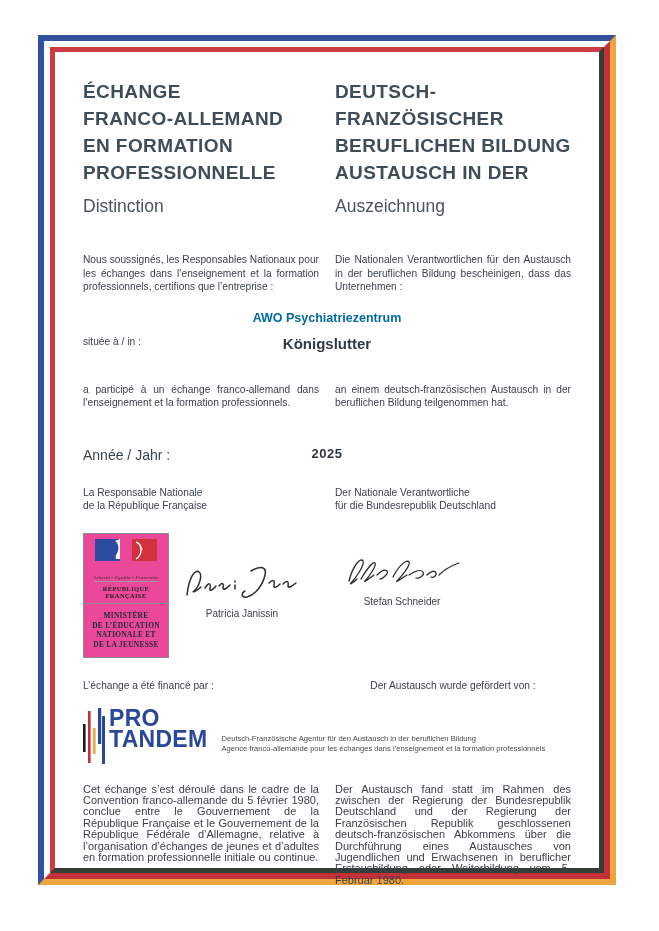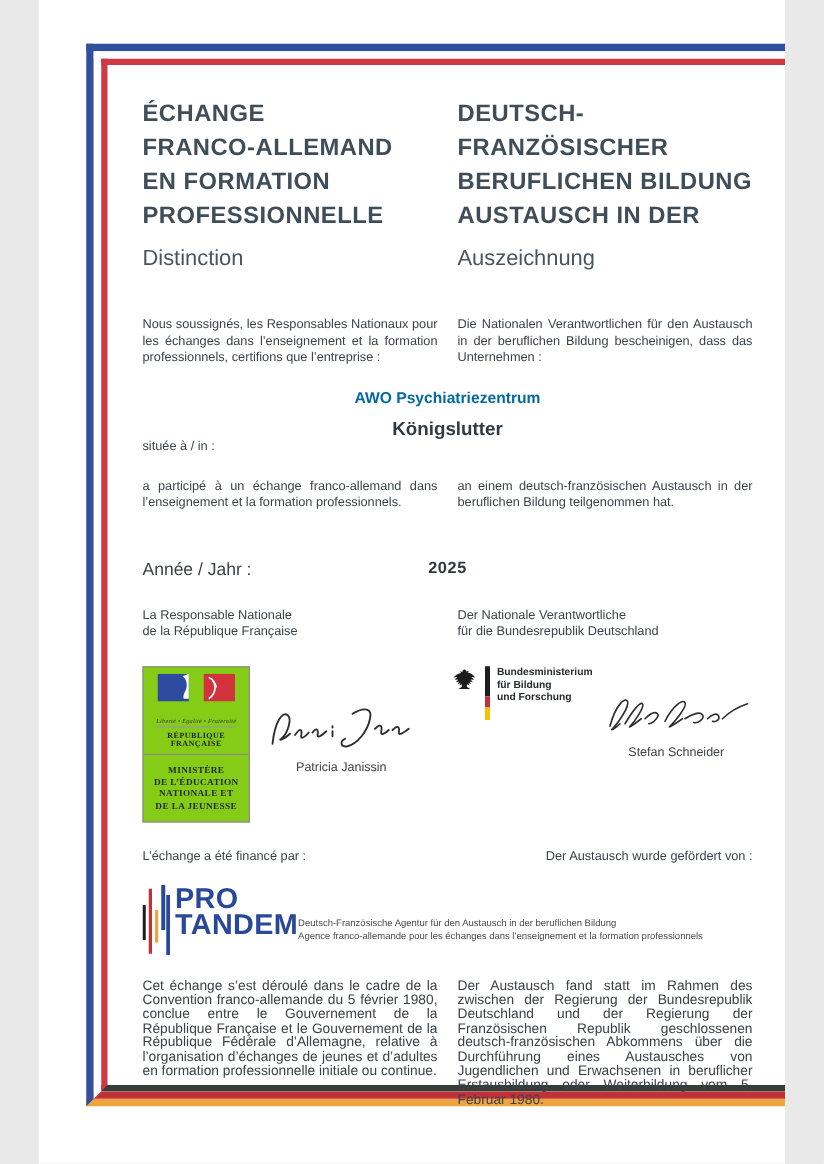--- a/index.html
+++ b/index.html
@@ -1,17 +1,17 @@
 <!DOCTYPE html>
 <html><head>
 <meta charset="utf-8">
 <style>
   html,body{margin:0;padding:0;background:#e9e9e9;}
   .page{
-    position:relative;width:597px;height:931px;background:#ffffff;
+    position:relative;width:659px;height:931px;background:#ffffff;
     font-family:"Liberation Sans",sans-serif;color:#3a424b;overflow:hidden;
     margin:0 auto;
   }
   
   .frame-outer{
     position:absolute;left:38px;top:35px;width:578px;height:850px;box-sizing:border-box;
     border:6px solid;
     border-color:#31519e #eda63f #eda63f #31519e;
   }
   .frame-mid{
@@ -30,34 +30,34 @@
   
   .title{font-size:19px;font-weight:bold;letter-spacing:.4px;line-height:27px;color:#3f4d59;margin:0;}
   .title span{display:block;}
   .subtitle-row{margin-top:10px;}
   .subtitle{font-size:17.5px;font-weight:normal;color:#49545d;margin:0;}
   
   .para{font-size:10.2px;line-height:13.6px;text-align:justify;margin:0;color:#3a424b;}
   .intro-row{margin-top:36px;}
   .company{margin-top:17px;text-align:center;font-size:12.5px;font-weight:bold;color:#0369a1;}
   .loc-row{position:relative;margin-top:10px;height:15px;}
-  .loc-label{position:absolute;left:0;top:1px;font-size:10.2px;margin-top:16px;}
+  .loc-label{position:absolute;left:0;top:1px;font-size:10.2px;}
   .loc-value{text-align:center;font-size:15px;font-weight:bold;color:#313a44;}
   .part-row{margin-top:33px;}
   .year-row{position:relative;margin-top:36px;height:16px;}
   .year-label{position:absolute;left:0;top:1px;font-size:14px;}
   .year-value{text-align:center;font-size:13px;font-weight:bold;letter-spacing:.5px;color:#30383f;}
   .roles-row{margin-top:24px;}
   .role{font-size:10.2px;line-height:13.5px;margin:0;}
   .role span{display:block;}
   
   .sig-row{margin-top:20px;height:118px;}
   .sig-col{display:flex;align-items:flex-start;}
   
-  .fr-ministry{width:86px;box-sizing:border-box;border:1.5px solid #8d8d8d;background:#84cc16;flex:none;}
+  .fr-ministry{width:86px;box-sizing:border-box;border:1.5px solid #8d8d8d;background:#ec4899;flex:none;}
   .fr-top{padding:5px 3px 4px 3px;text-align:center;}
   .fr-flag{display:block;margin:0 auto;}
   .fr-motto{font-family:"Liberation Serif",serif;font-style:italic;font-size:5px;color:#343434;margin-top:3px;
     border-bottom:.5px solid #9a9a9a;display:inline-block;padding-bottom:1px;letter-spacing:.2px;}
   .fr-republic{font-family:"Liberation Serif",serif;font-size:6.4px;font-weight:bold;letter-spacing:.4px;color:#23252a;margin-top:2px;}
   .fr-bottom{border-top:1.5px solid #8d8d8d;padding:7px 2px 8px 2px;text-align:center;
     font-family:"Liberation Serif",serif;font-size:7.4px;line-height:9.6px;letter-spacing:.3px;color:#232b36;font-weight:bold;}
   .fr-bottom span{display:block;}
   .sig-stack{margin-left:14px;margin-top:28px;text-align:center;}
   .sig-name{font-size:10px;color:#3c434a;margin-top:1px;}
@@ -70,21 +70,21 @@
   .de-flag-gold{height:22%;background:#f2c400;}
   .de-min-text{margin-left:6px;font-size:8.2px;font-weight:bold;line-height:10px;color:#262b31;}
   .de-min-text span{display:block;}
   .sig-stack-de{margin-left:6px;margin-top:18px;text-align:center;}
   
   .fund-labels{margin-top:28px;}
   .fund-row{margin-top:15px;display:flex;align-items:flex-start;}
   .pt-logo{display:flex;align-items:flex-start;flex:none;}
   .pt-word{margin-left:4px;font-size:23px;line-height:21px;font-weight:bold;color:#2a4899;letter-spacing:.3px;}
   .pt-word span{display:block;}
-  .agency{margin-top:26px;font-size:7.6px;line-height:10px;color:#4a4a4a;}
+  .agency{margin-left:14px;margin-top:26px;font-size:7.6px;line-height:10px;color:#4a4a4a;}
   .agency span{display:block;}
   .legal-row{margin-top:18px;}
   .legal{font-size:11px;line-height:11.4px;text-align:justify;margin:0;color:#3b4149;}
 </style>
 </head>
 <body>
 
 <div class="page">
   <div class="frame-outer">
     <div class="frame-mid">
@@ -177,55 +177,40 @@
                     <path d="M68 10 C78 4 84 6 82 14 C80 24 72 34 64 36 C58 37 58 32 62 30"></path>
                     <path d="M86 22 C90 18 92 19 91 24 C90 28 94 26 97 23"></path>
                     <path d="M100 23 C104 19 106 20 105 25 C105 28 109 25 113 22"></path>
                   </g>
                 </svg>
                 <div class="sig-name">Patricia Janissin</div>
               </div>
             </div>
 
             <div class="sig-col">
-              <div class="de-ministry">
-                <svg width="23" height="24" viewBox="0 0 24 24">
-                  <path d="M12 2.2c.9 0 1.6.7 1.7 1.6l2.4-.6-1.5 1.5c2.5.4 4.8 1.8 6.4 4.2l-3.2-.5 2.4 2.4-3-.3 1.9 2.3-2.7-.6 1.3 2.2-2.3-.9.7 2-1.9-1-.1 2.1 2.8 1.9H7.1l2.8-1.9-.1-2.1-1.9 1 .7-2-2.3.9 1.3-2.2-2.7.6 1.9-2.3-3 .3 2.4-2.4-3.2.5C4.6 7 6.9 5.6 9.4 5.2L7.9 3.7l2.4.6c.1-.9.8-2.1 1.7-2.1z" fill="#1c1c1c"></path>
-                </svg>
-                <div class="de-flagbar">
-                  <i class="de-flag-black"></i>
-                    <i class="de-flag-red"></i>
-                    <i class="de-flag-gold"></i>
-                </div>
-                <div class="de-min-text">
-                  <span>Bundesministerium</span>
-                  <span>für Bildung</span>
-                  <span>und Forschung</span>
-                </div>
-              </div>
               <div class="sig-stack-de">
                 <svg width="122" height="40" viewBox="0 0 122 40">
                   <g stroke="#2e2e2e" stroke-width="1.3" fill="none" stroke-linecap="round">
                     <path d="M8 30 C12 14 20 6 22 10 C24 14 14 28 10 32 C8 34 12 32 16 28"></path>
                     <path d="M20 28 C26 18 32 10 34 12 C36 14 28 26 24 30 C22 32 28 28 33 24"></path>
                     <path d="M36 24 C40 20 44 18 46 20 C48 22 42 28 39 28"></path>
                     <path d="M52 26 C58 14 66 8 68 11 C70 14 60 26 56 30 C54 32 60 28 66 24"></path>
                     <path d="M68 24 C74 20 80 18 82 21 C84 24 78 28 75 27"></path>
                     <path d="M86 24 C90 20 94 19 95 22 C96 25 92 27 90 26"></path>
                     <path d="M98 24 C104 18 112 14 118 12"></path>
                   </g>
                 </svg>
                 <div class="sig-name">Stefan Schneider</div>
               </div>
             </div>
           </div>
 
           <div class="cols fund-labels">
             <p class="para" style="text-align:left">L’échange a été financé par :</p>
-            <p class="para" style="text-align:right">Der Austausch wurde gefördert von :</p>
+            <p class="para" style="text-align:center">Der Austausch wurde gefördert von :</p>
           </div>
 
           <div class="fund-row">
             <div class="pt-logo">
               <svg width="22" height="58" viewBox="0 0 22 58">
                 <rect x="0" y="16" width="2.6" height="28" fill="#1d1d1d"></rect>
                 <rect x="5" y="3" width="2.6" height="52" fill="#c23138"></rect>
                 <rect x="10" y="20" width="2.6" height="26" fill="#eda63f"></rect>
                 <rect x="15" y="0" width="3.2" height="36" fill="#2a4899"></rect>
                 <rect x="19" y="8" width="3" height="48" fill="#2a4899"></rect>

